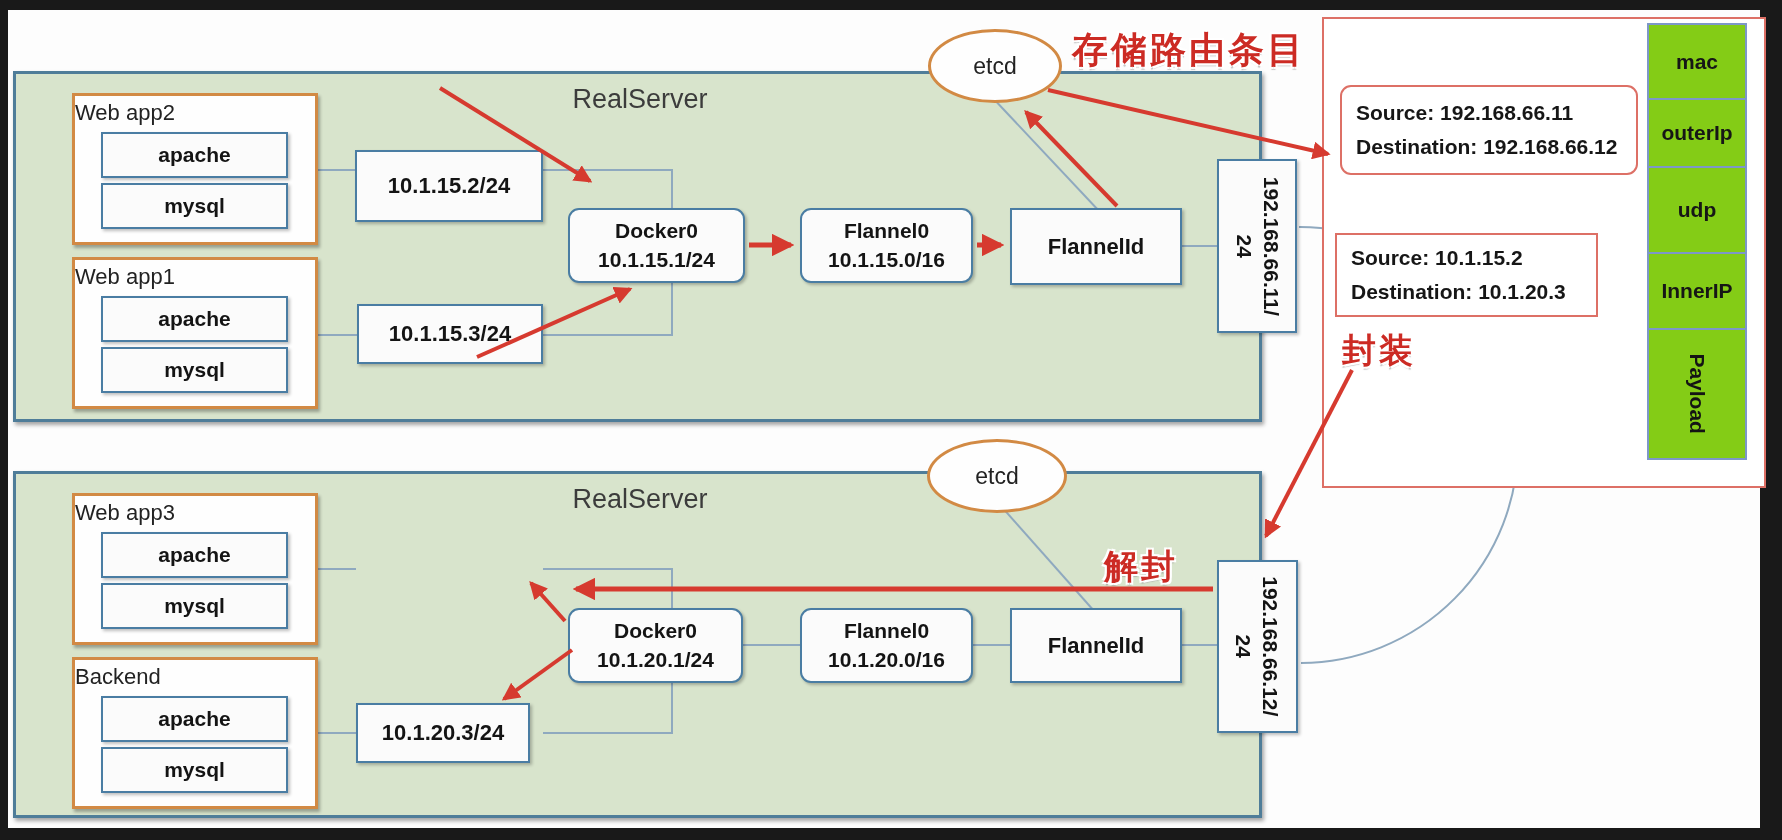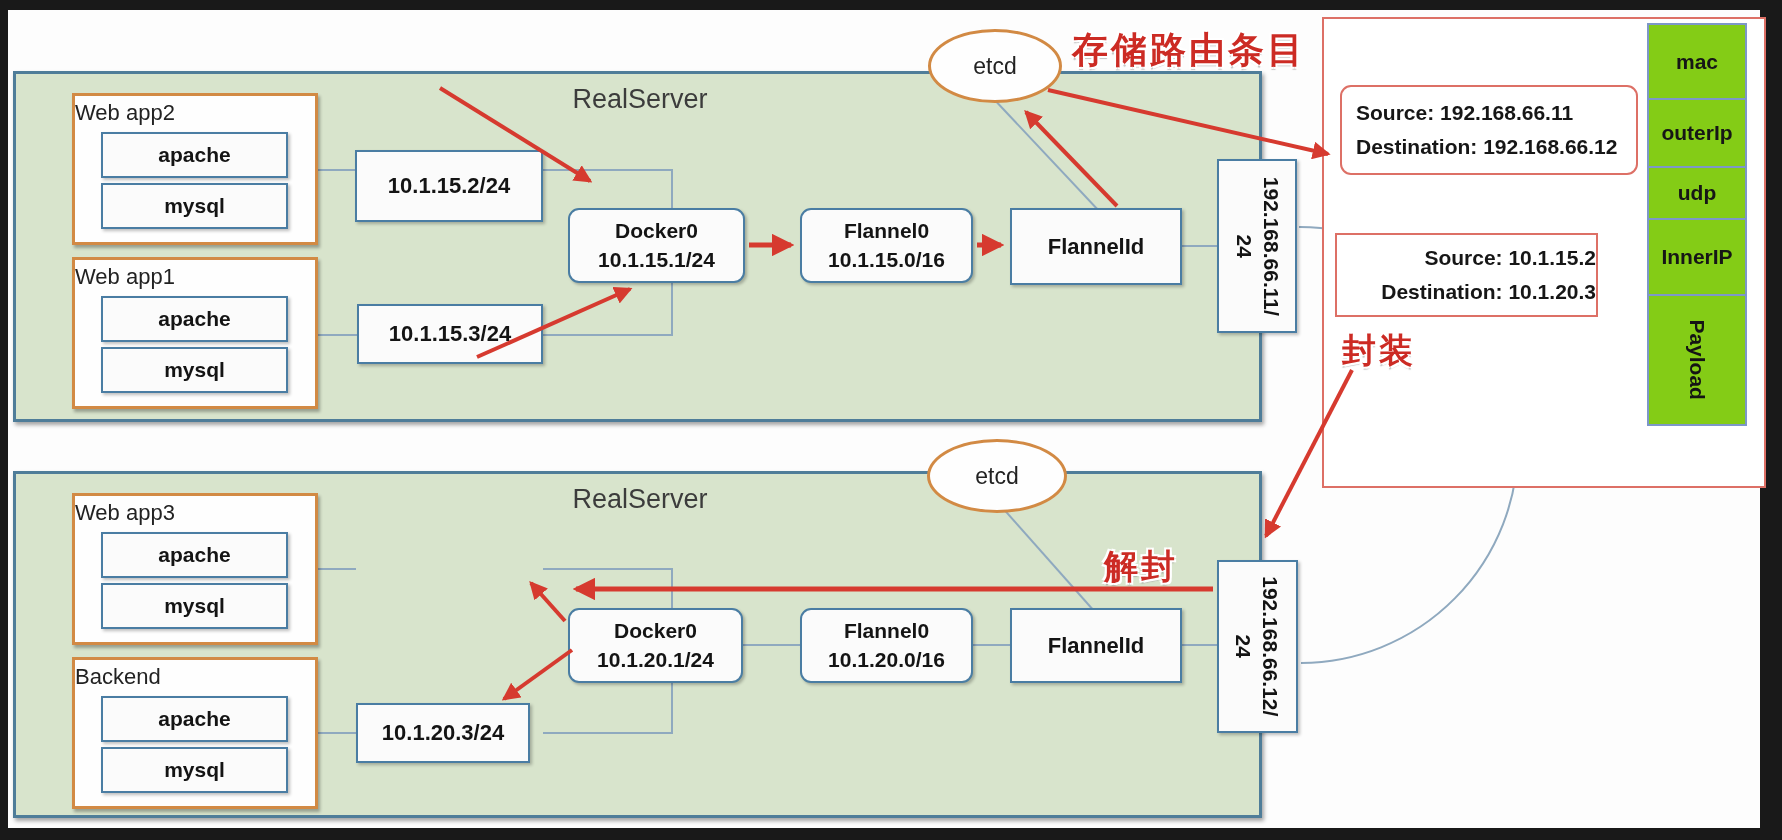--- a/index.html
+++ b/index.html
@@ -138,29 +138,29 @@
   </div>
 
   <div class="abs ellipse" style="left:927px;top:439px;width:140px;height:74px;">etcd</div>
 
   <div class="abs redpanel" style="left:1322px;top:17px;width:444px;height:471px;"></div>
 
   <div class="abs rbox" style="left:1340px;top:85px;width:298px;height:90px;border-radius:11px;">
     <div>Source:  192.168.66.11</div>
     <div>Destination:  192.168.66.12</div>
   </div>
-  <div class="abs rbox" style="left:1335px;top:233px;width:263px;height:84px;text-align:right;">
+  <div class="abs rbox" style="left:1335px;top:233px;width:263px;height:84px;">
     <div>Source:  10.1.15.2</div>
     <div>Destination:  10.1.20.3</div>
   </div>
 
   <div class="abs" style="left:1647px;top:25px;width:100px;">
     <div class="cell" style="height:77px;">mac</div>
     <div class="cell" style="height:70px;">outerIp</div>
-    <div class="cell" style="height:54px;">udp</div>
+    <div class="cell" style="height:88px;">udp</div>
     <div class="cell" style="height:78px;">InnerIP</div>
     <div class="cell" style="height:132px;">
       <span class="vtext" style="font-size:21px;">Payload</span>
     </div>
   </div>
 
   <div class="abs cn" style="left:1072px;top:26px;font-size:36px;">存储路由条目</div>
   <div class="abs cn" style="left:1342px;top:328px;font-size:34px;">封装</div>
   <div class="abs cn" style="left:1104px;top:544px;font-size:34px;">解封</div>
 

